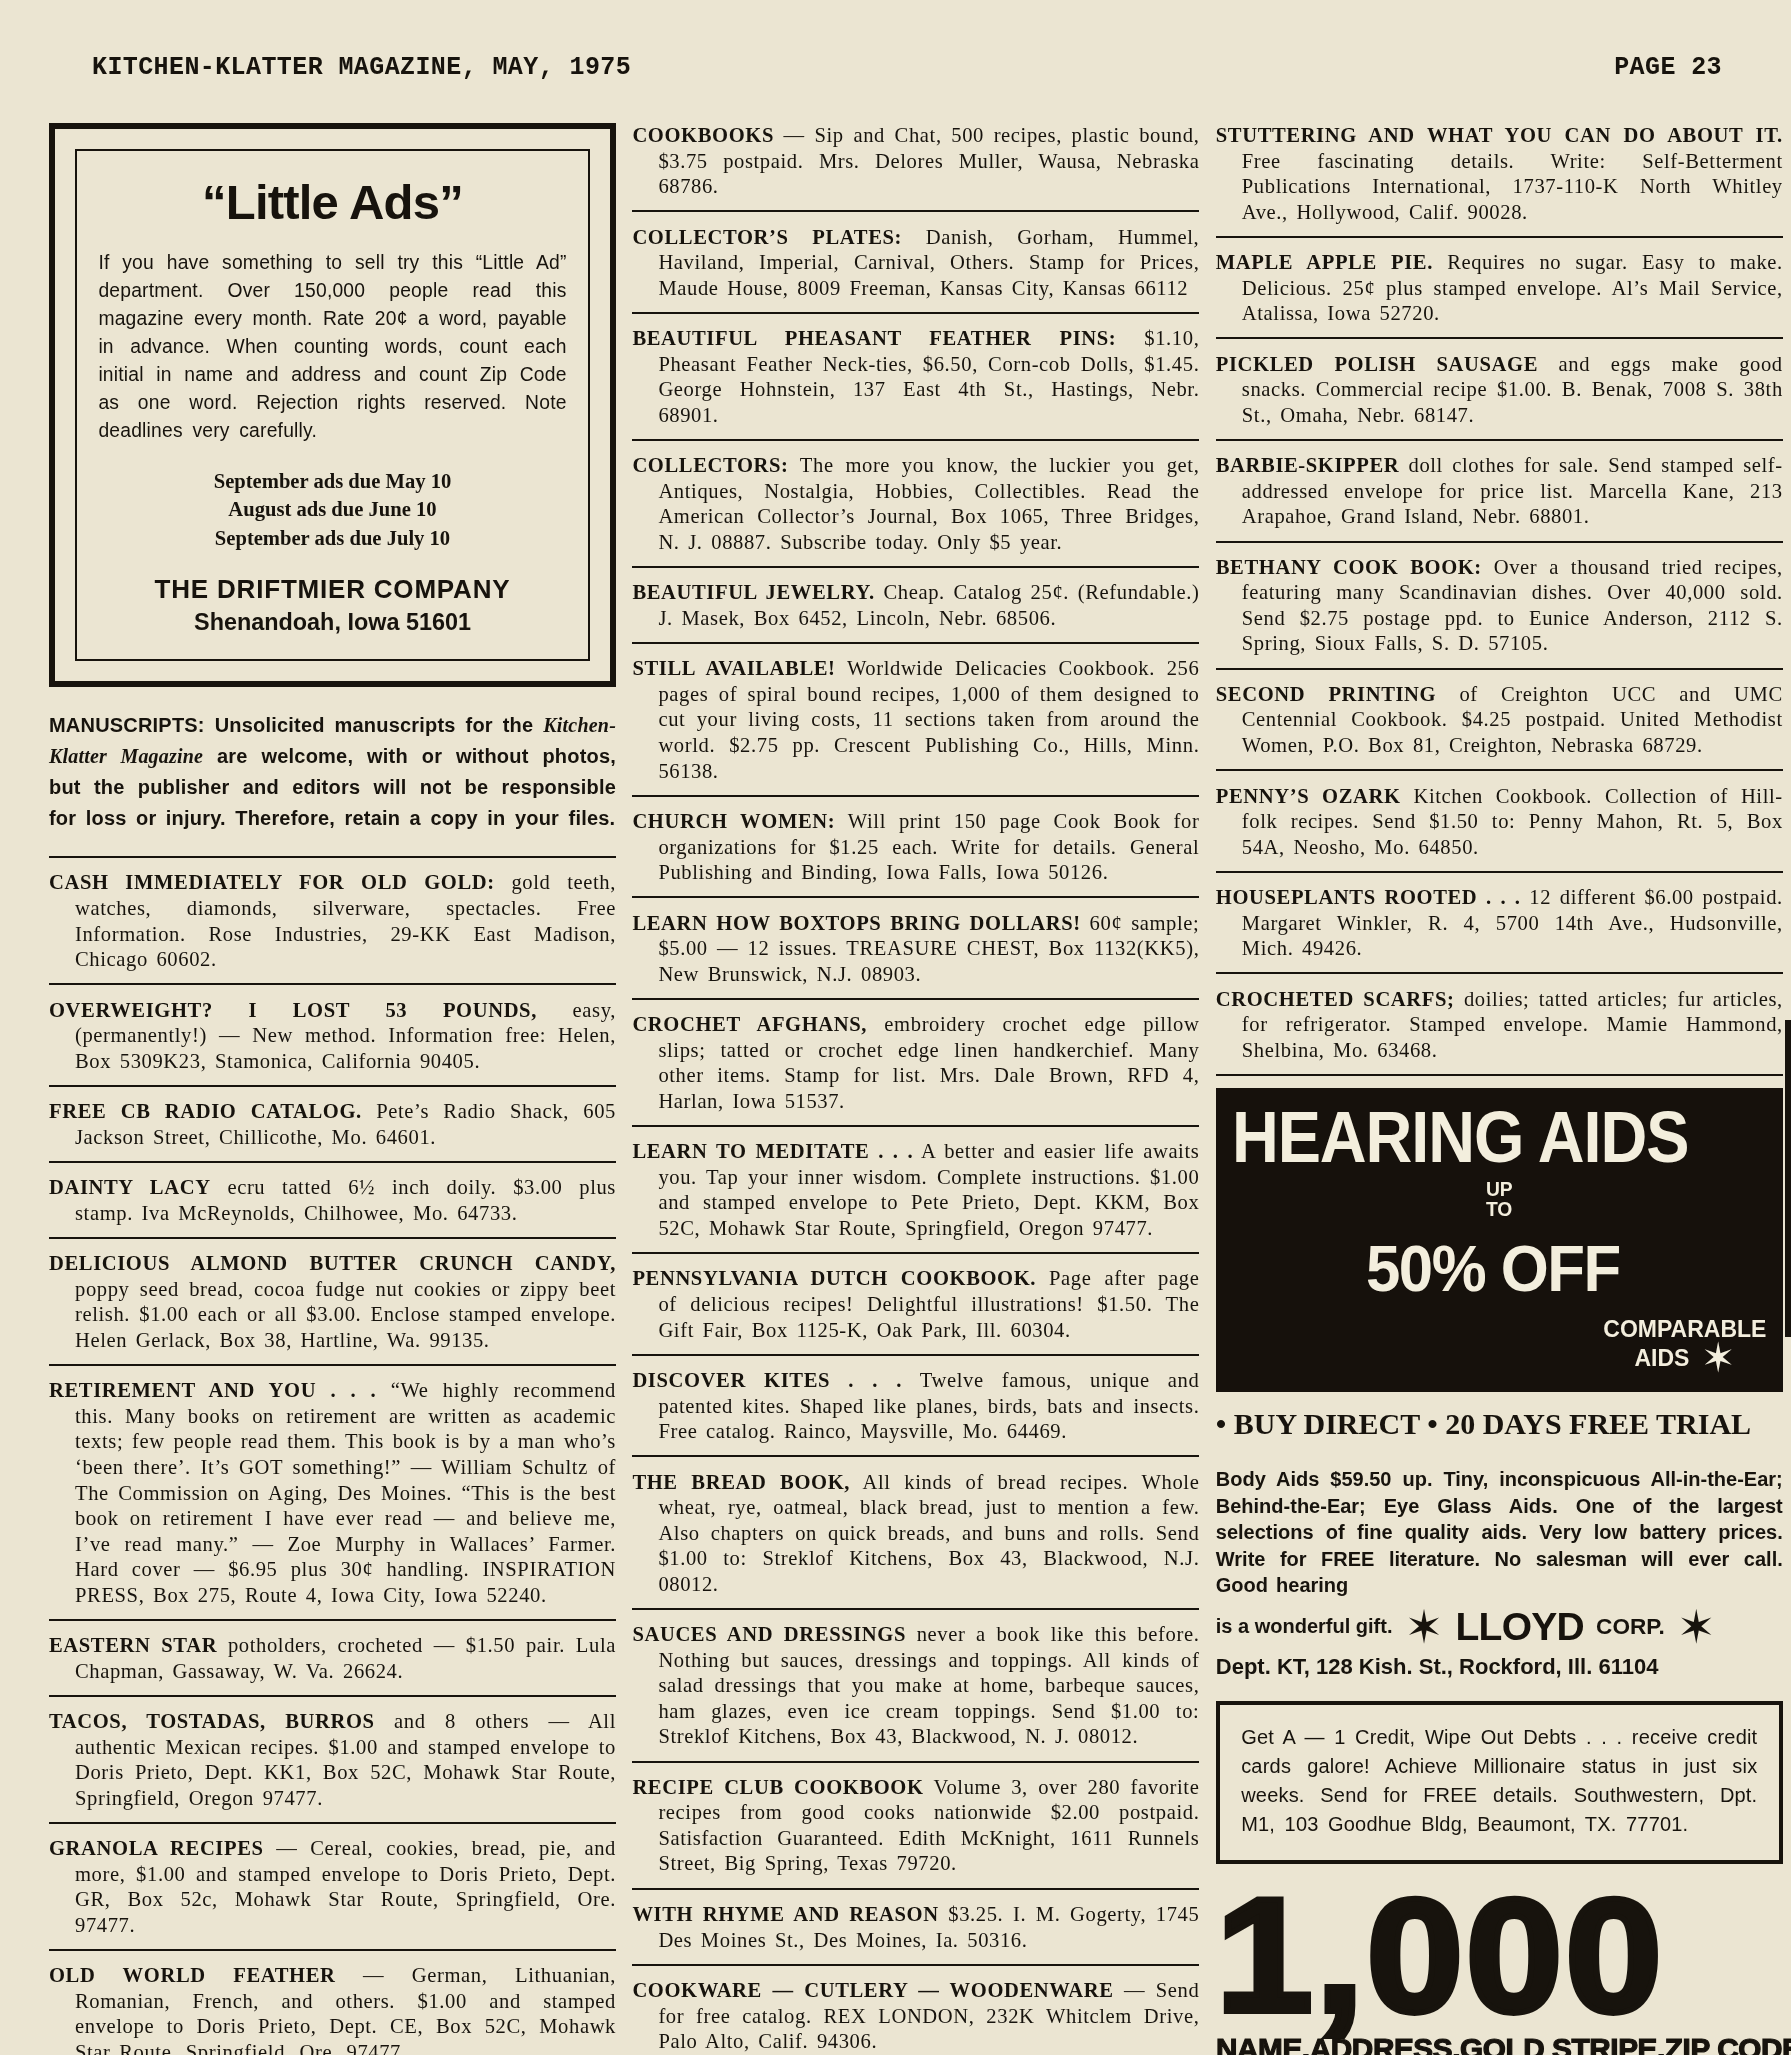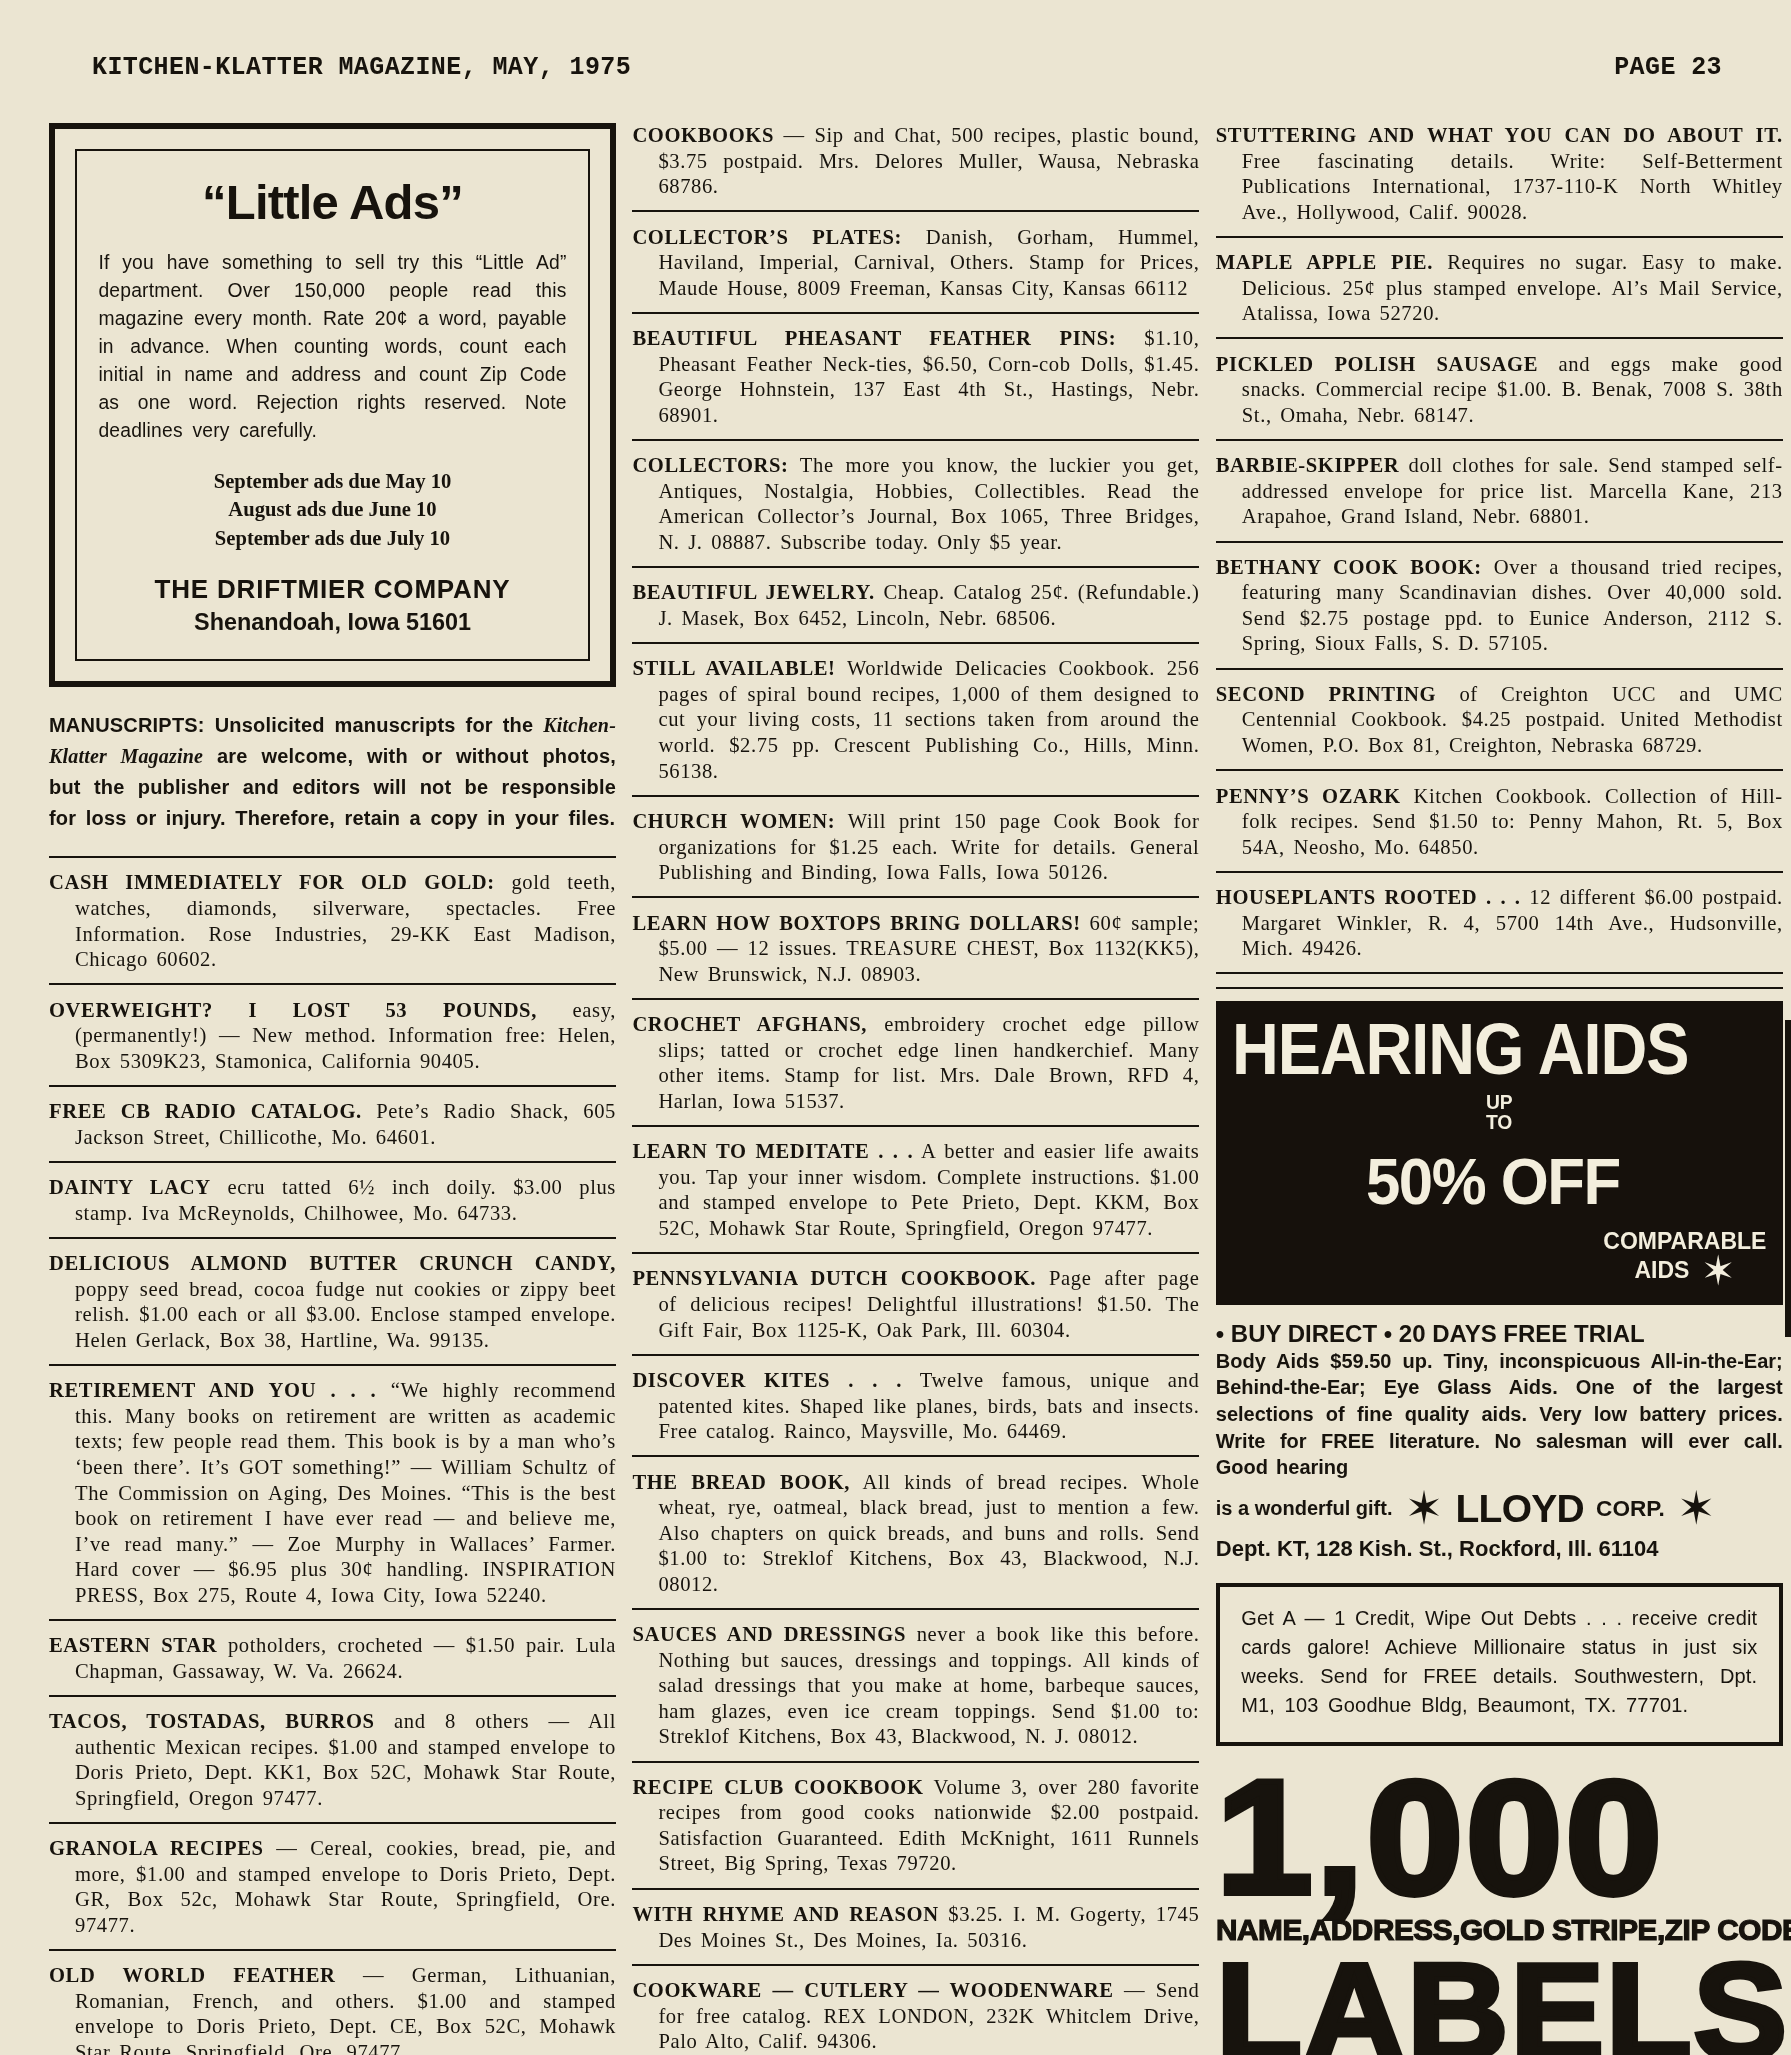--- a/index.html
+++ b/index.html
@@ -47,21 +47,21 @@
             white-space:nowrap;letter-spacing:-1.2px;transform:scaleX(0.9);transform-origin:left;}
   .ha-row2{display:flex;align-items:center;gap:10.7px;margin-top:5.8px;flex-direction:column;}
   .ha-upto{display:flex;flex-direction:column;font-family:"Liberation Sans",sans-serif;font-weight:bold;
            font-size:19.3px;line-height:1.05;}
   .ha-off{font-family:"Liberation Sans",sans-serif;font-weight:bold;font-size:65px;letter-spacing:-1.6px;
           white-space:nowrap;transform:scaleX(0.95);transform-origin:left;}
   .ha-right{margin-left:auto;display:flex;flex-direction:column;align-items:center;
             font-family:"Liberation Sans",sans-serif;font-weight:bold;font-size:23px;line-height:1.1;}
   .ha-aids-row{display:flex;align-items:center;gap:11.5px;}
   .ha-star{font-size:41px;line-height:0.8;font-family:"DejaVu Sans",sans-serif;}
-  .ha-bullets{font-family:Liberation Sans, sans-serif;font-weight:bold;font-size:24px;margin:15px 0 0 0;
+  .ha-bullets{font-family:Liberation Serif, serif;font-weight:bold;font-size:30px;margin:15px 0 25px 0;
               white-space:nowrap;}
   .ha-body{font-family:"Liberation Sans",sans-serif;font-weight:bold;font-size:20px;line-height:1.33;
            text-align:justify;letter-spacing:0px;word-spacing:2.5px;}
   .ha-lloyd{display:flex;align-items:center;gap:12.3px;margin:5.8px 0 3.3px 0;font-family:"Liberation Sans",sans-serif;
             font-weight:bold;}
   .ha-gift{font-size:20px;}
   .ha-star2{font-size:46px;line-height:0.7;font-family:"DejaVu Sans",sans-serif;}
   .ha-lloydname{font-size:39px;letter-spacing:-0.8px;}
   .ha-corp{font-size:22.6px;}
   .ha-dept{font-family:"Liberation Sans",sans-serif;font-weight:bold;font-size:22px;margin-top:5px;
@@ -176,20 +176,21 @@
       <p class="ad"><span class="lead">BARBIE-SKIPPER</span><span> doll clothes for sale. Send stamped self-addressed envelope for price list. Marcella Kane, 213 Arapahoe, Grand Island, Nebr. 68801.</span></p>
       <div class="rule"></div>
       <p class="ad"><span class="lead">BETHANY COOK BOOK:</span><span> Over a thousand tried recipes, featuring many Scandinavian dishes. Over 40,000 sold. Send $2.75 postage ppd. to Eunice Anderson, 2112 S. Spring, Sioux Falls, S. D. 57105.</span></p>
       <div class="rule"></div>
       <p class="ad"><span class="lead">SECOND PRINTING</span><span> of Creighton UCC and UMC Centennial Cookbook. $4.25 postpaid. United Methodist Women, P.O. Box 81, Creighton, Nebraska 68729.</span></p>
       <div class="rule"></div>
       <p class="ad"><span class="lead">PENNY’S OZARK</span><span> Kitchen Cookbook. Collection of Hill-folk recipes. Send $1.50 to: Penny Mahon, Rt. 5, Box 54A, Neosho, Mo. 64850.</span></p>
       <div class="rule"></div>
       <p class="ad"><span class="lead">HOUSEPLANTS ROOTED . . .</span><span> 12 different $6.00 postpaid. Margaret Winkler, R. 4, 5700 14th Ave., Hudsonville, Mich. 49426.</span></p>
       <div class="rule"></div>
+      <p class="ad"><span class="lead">CROCHETED SCARFS;</span><span> doilies; tatted articles; fur articles, for refrigerator. Stamped envelope. Mamie Hammond, Shelbina, Mo. 63468.</span></p>
       <div class="rule"></div>
 
       <div class="ha">
         <div class="ha-black">
           <div class="ha-title">HEARING AIDS</div>
           <div class="ha-row2">
             <div class="ha-upto">
               <span>UP</span>
               <span>TO</span>
             </div>

